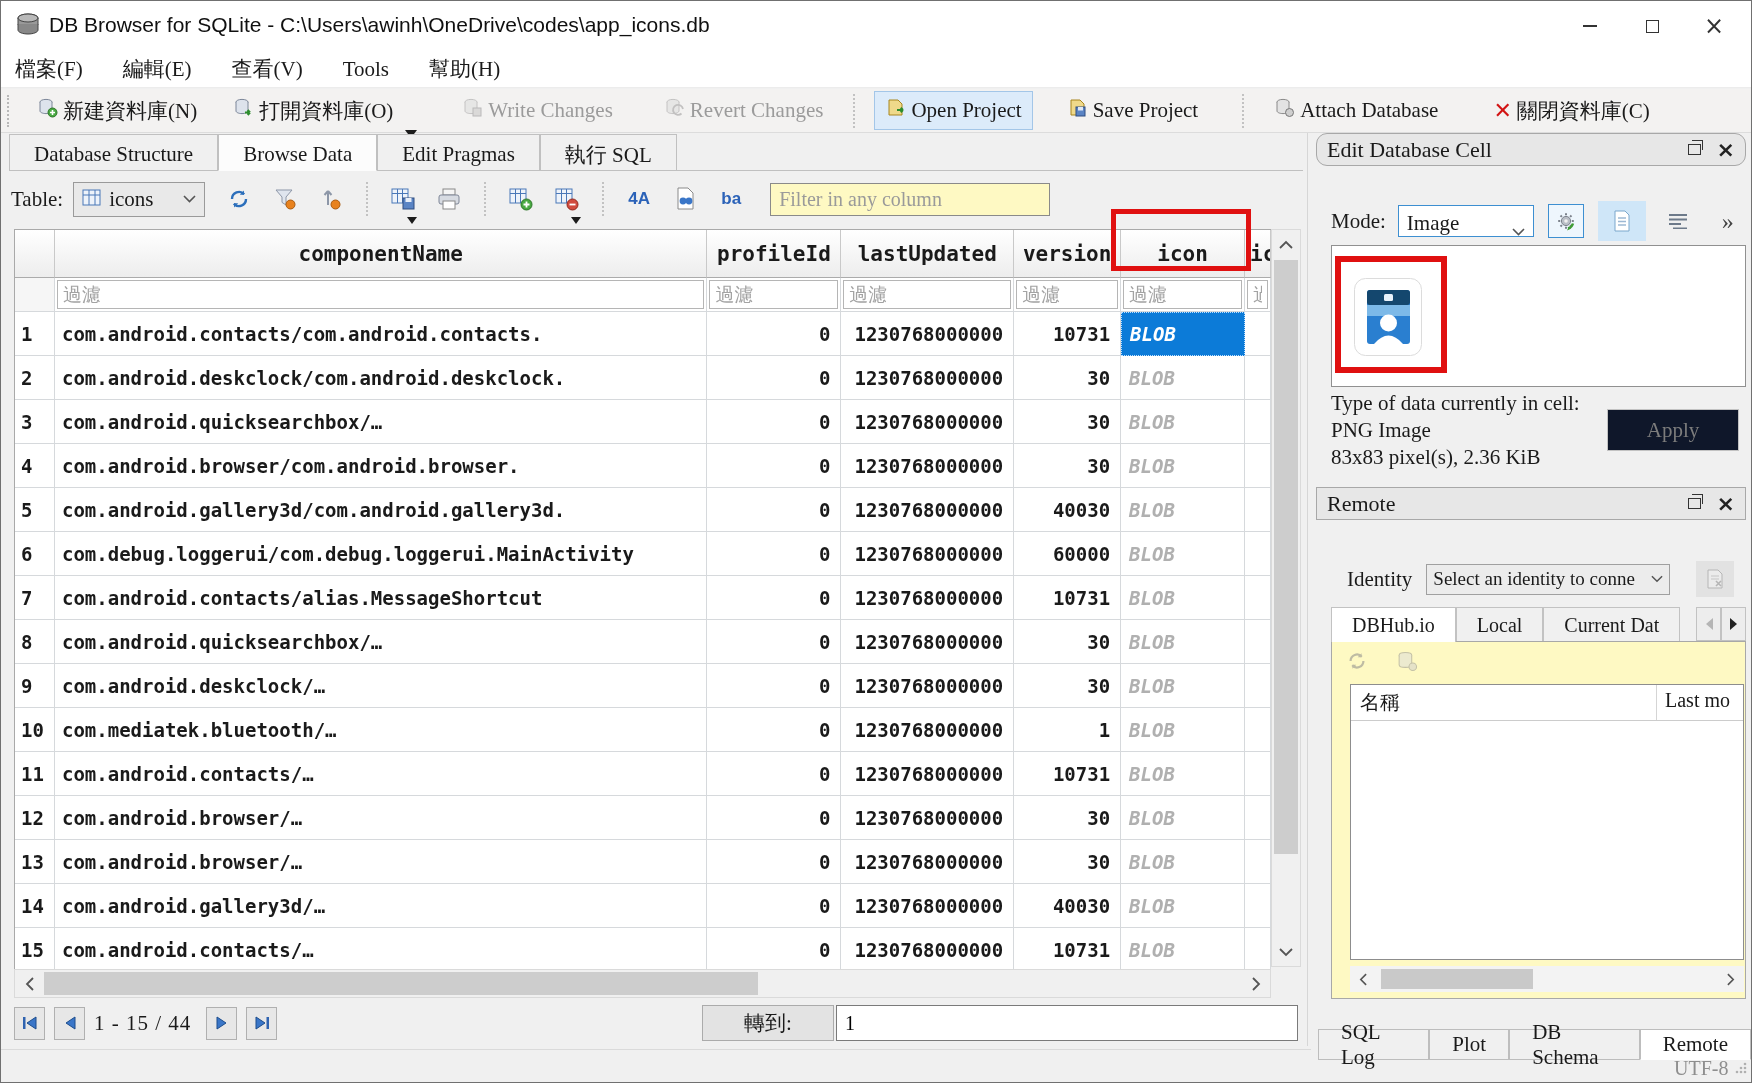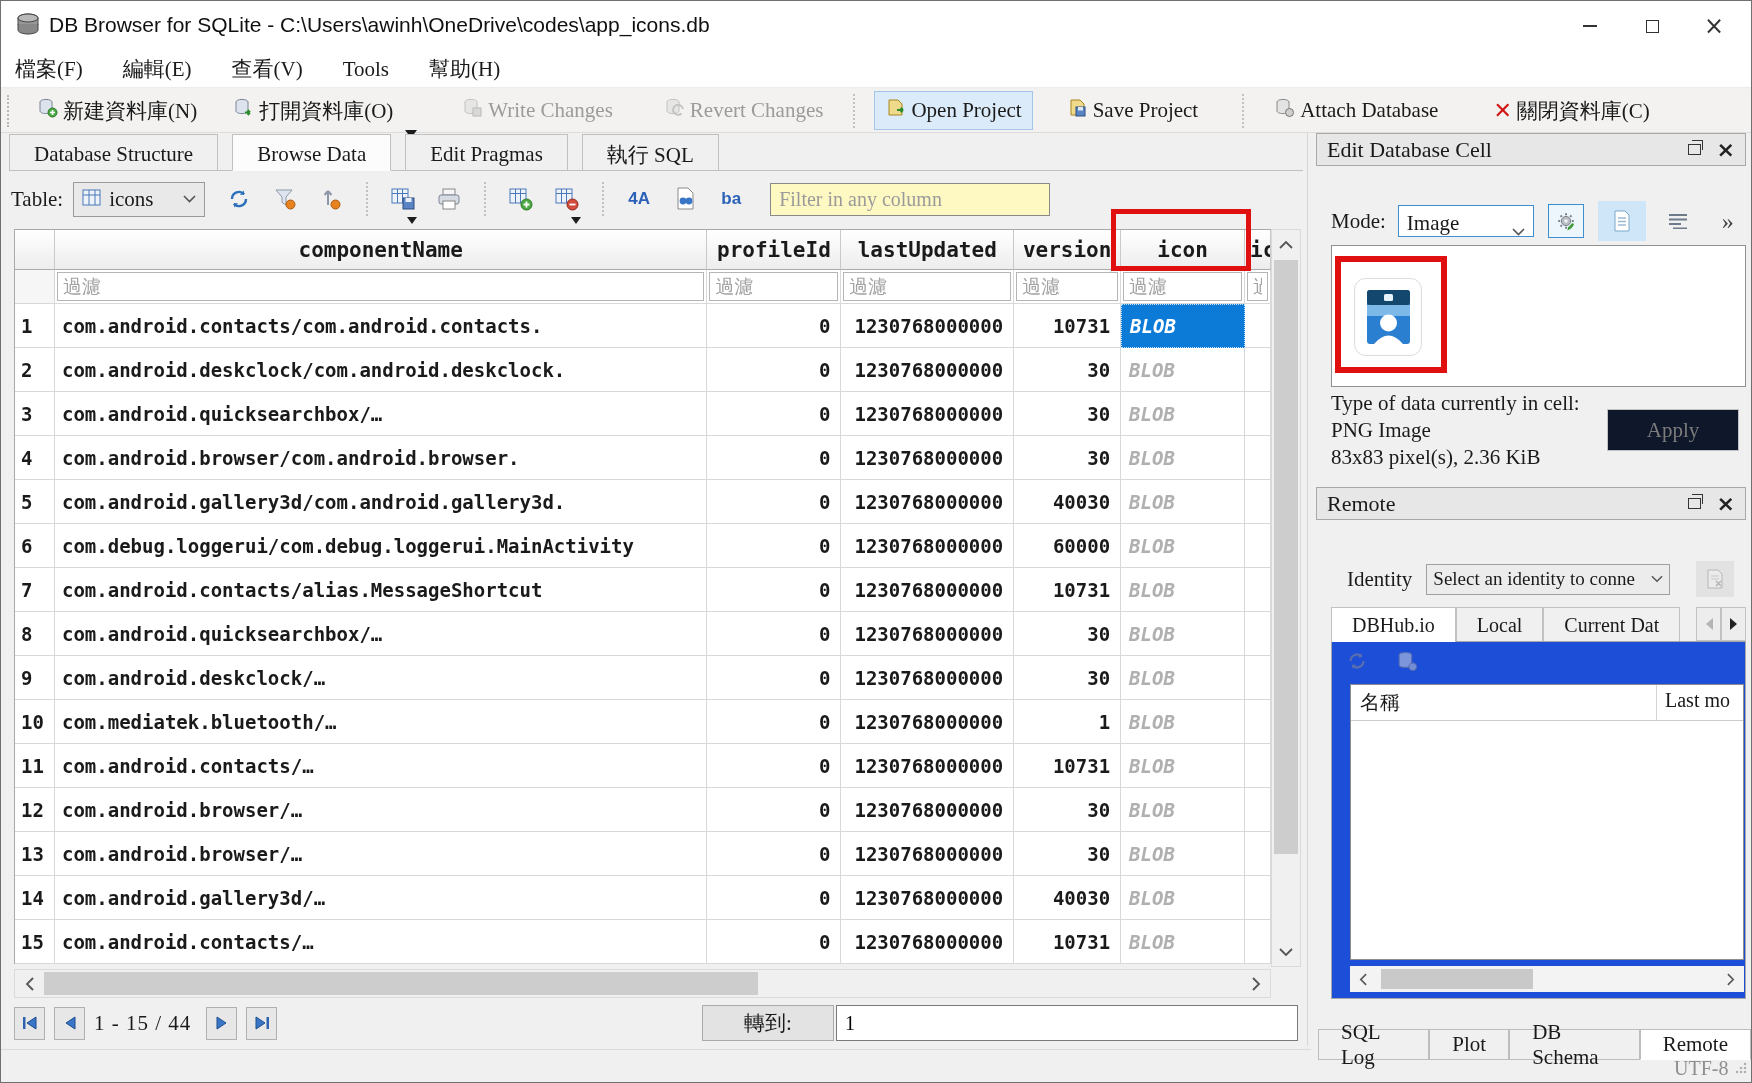--- a/index.html
+++ b/index.html
@@ -34,21 +34,21 @@
   .tb-btn { display:flex; align-items:center; gap:5px; padding:5px 10px; margin:0 7px; position:relative;
     border:1px solid transparent; white-space:nowrap; }
   .tb-btn.disabled { color:#9b9b9b; }
   .tb-btn.highlight { background:#dcebfa; border:1px solid #a3c6e8; }
   .drop-arrow { width:0; height:0; border-left:6px solid transparent; border-right:6px solid transparent;
     border-top:8px solid #1c1c1c; position:absolute; }
   .red-x { color:#d21414; font-size:22px; font-weight:bold; font-family:"DejaVu Sans",sans-serif; line-height:1; }
 
   
   .tabbar { position:absolute; left:8px; top:133px; width:1294px; height:37px; display:flex;
-    font-size:21px; border-bottom:1px solid #c0c0c0;gap:14px; }
+    font-size:21px; border-bottom:1px solid #c0c0c0; }
   .mtab { padding:4px 24px 0 24px; height:36px; background:#f0f0f0; border:1px solid #c0c0c0;
     border-bottom:none; margin-right:0; display:flex; align-items:center; }
   .mtab.active { background:#fcfcfc; height:37px; margin-bottom:-1px; z-index:2; border-bottom:1px solid #fcfcfc; }
 
   
   .browse-toolbar { position:absolute; left:10px; top:172px; width:1292px; height:52px;
     display:flex; align-items:center; font-size:21px; }
   .combo { display:flex; align-items:center; gap:8px; background:#e9e9e9; border:1px solid #9a9a9a;
     height:35px; padding:0 8px; margin-left:10px; width:132px; }
   .combo .chev { margin-left:auto; }
@@ -61,21 +61,21 @@
   .blue-txt { color:#2b62b8; font-weight:bold; font-family:"Liberation Sans",sans-serif; }
 
   
   .grid { position:absolute; left:13px; top:228px; width:1257px; background:#fff;
     border-left:1px solid #a9a9a9; border-top:1px solid #a9a9a9; }
   .grow { display:flex; }
   .gcell { border-right:1px solid #d6d9dc; border-bottom:1px solid #d6d9dc; overflow:hidden;
     white-space:nowrap; display:flex; align-items:center; background:#fff; }
   .c-num { width:40px; } .c-name { width:653px; } .c-profile { width:134px; }
   .c-updated { width:173px; } .c-version { width:107px; } .c-icon { width:124px; } .c-partial { width:26px; }
-  .hrow .gcell { height:40px; background:linear-gradient(#ffffff,#ededed); justify-content:center;
+  .hrow .gcell { height:48px; background:linear-gradient(#ffffff,#ededed); justify-content:center;
     font-family:"DejaVu Sans Mono","Liberation Mono",monospace; font-weight:bold; font-size:21px;
     border-right:1px solid #c9c9c9; border-bottom:1px solid #ababab; }
   .frow .gcell { height:34px; padding:2px; }
   .frow input { width:100%; height:100%; border:1px solid #b5b5b5; font-size:19px; padding:0 5px;
     font-family:"Liberation Serif","DejaVu Serif",serif; color:#333; }
   .frow input::placeholder { color:#a3a3a3; }
   .frow .c-num { background:#f6f6f6; }
   .drow .gcell { height:44px; font-family:"DejaVu Sans Mono","Liberation Mono",monospace;
     font-weight:bold; font-size:19px; }
   .drow .c-num { padding-left:6px; }
@@ -140,21 +140,21 @@
     display:flex; align-items:center; justify-content:center; }
 
   .rtabs { position:absolute; left:1330px; top:606px; width:415px; height:35px; display:flex; font-size:20px; }
   .rtab { padding:3px 20px; background:#f0f0f0; border:1px solid #c2c2c2; border-bottom:none;
     display:flex; align-items:center; white-space:nowrap; overflow:hidden; }
   .rtab.active { background:#ffffff; z-index:2; }
   .rtab-scroll { margin-left:auto; display:flex; }
   .rtab-scroll .sbtn { width:25px; height:34px; background:#ededed; border:1px solid #c2c2c2;
     display:flex; align-items:center; justify-content:center; }
 
-  .remote-body { position:absolute; left:1330px; top:640px; width:415px; height:358px; background:#1d4ed8;
+  .remote-body { position:absolute; left:1330px; top:640px; width:415px; height:358px; background:#fef9c3;
     border:1px solid #a8a8a8; }
   .remote-miniicons { position:absolute; left:14px; top:8px; display:flex; gap:28px; }
   .remote-table { position:absolute; left:18px; top:42px; width:394px; height:276px; border:1px solid #8d8d8d;
     background:#fff; overflow:hidden; }
   .remote-th { display:flex; height:36px; border-bottom:1px solid #cccccc; font-size:20px; }
   .remote-th .th1 { width:306px; padding:4px 0 0 9px; border-right:1px solid #d5d5d5; }
   .remote-th .th2 { padding:4px 0 0 8px; white-space:nowrap; }
   .remote-hscroll { position:absolute; left:18px; top:324px; width:394px; height:26px; background:#f3f3f3;
     display:flex; align-items:center; }
   .remote-hthumb { position:absolute; left:31px; top:3px; width:152px; height:20px; background:#c9c9c9; }
@@ -591,21 +591,21 @@
       </div>
     <div class="goto-btn">
         <span>轉到:</span>
       </div>
     <input class="goto-input" type="text" value="1" style="">
   </div>
 
   <div class="splitline"></div>
   <div class="statusline"></div>
 
-  <div class="dock-title" style="top:132px;">
+  <div class="dock-title" style="top:132px;border-radius:11px;">
     <span>Edit Database Cell</span>
     <span class="dock-icons">
       <span class="float-glyph"></span>
       <span class="dock-x">×</span>
     </span>
   </div>
   <div class="mode-row">
     <span>Mode:</span>
     <div class="mode-combo">
       <span>Image</span>

